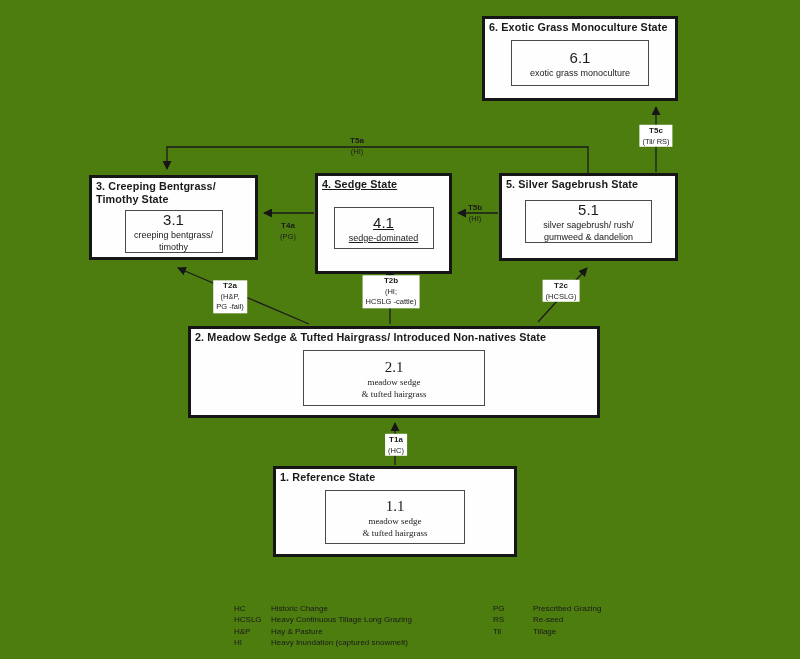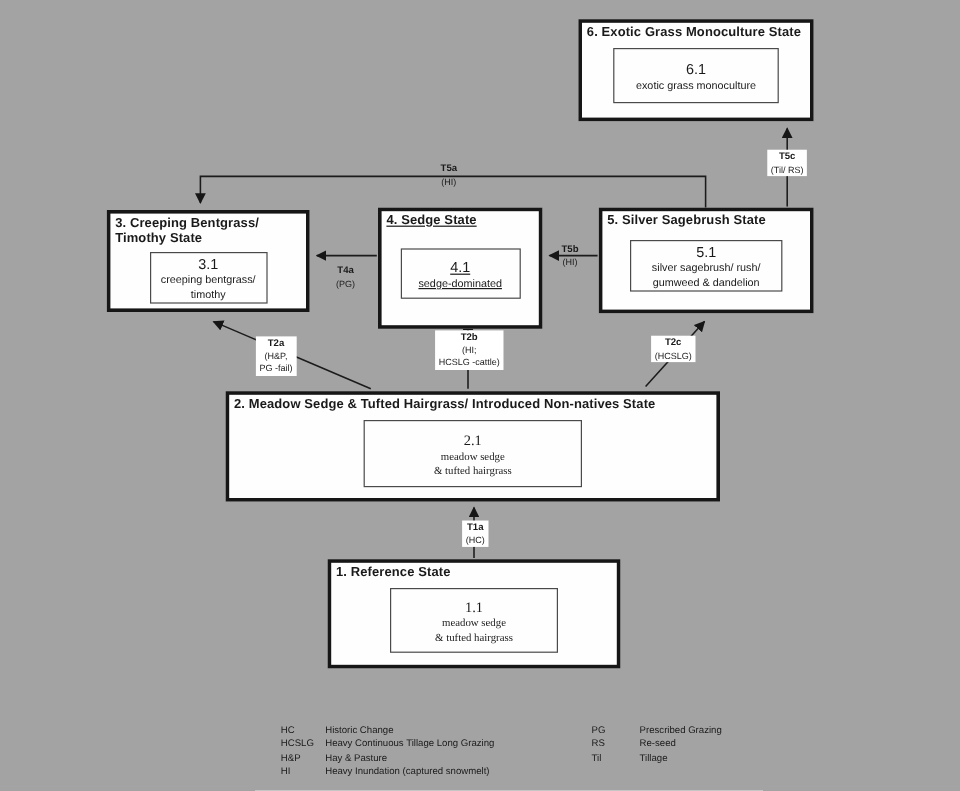--- a/index.html
+++ b/index.html
@@ -1,35 +1,35 @@
 <!DOCTYPE html>
 <html><head>
 <meta charset="utf-8">
 <style>
   html,body{margin:0;padding:0;background:#ffffff;}
   .page{
-    position:relative;width:800px;height:659px;background:#a3a3a3;
+    position:relative;width:800px;height:659px;background:#4d7c0f;
     font-family:"Liberation Sans",sans-serif;color:#1a1a1a;overflow:hidden;
   }
   .arrow-layer{position:absolute;left:0;top:0;width:800px;height:659px;pointer-events:none;}
 
   .state{
     position:absolute;border:3px solid #161616;background:#fffefe;
     display:flex;flex-direction:column;align-items:center;box-sizing:border-box;
   }
   .state-title{
     align-self:flex-start;font-weight:bold;font-size:10.8px;line-height:1.25;
     padding:2px 4px 0 4px;white-space:pre-line;letter-spacing:0.1px;
   }
   .community{
     border:1.4px solid #4a4a4a;background:#fffefe;box-sizing:border-box;
     display:flex;flex-direction:column;align-items:center;justify-content:center;
     text-align:center;
   }
-  .community-id{font-size:12px;line-height:1.35;}
+  .community-id{font-size:15px;line-height:1.35;}
   .community-name{font-size:9px;line-height:1.3;white-space:pre-line;}
   .serif .community-id,.serif .community-name{font-family:"Liberation Serif",serif;}
 
   
   .s6{left:482px;top:16px;width:196px;height:85px;}
   .s6 .community{width:138px;height:46px;margin-top:6px;}
   .s3{left:89px;top:175px;width:169px;height:85px;}
   .s3 .community{width:98px;height:43px;margin-top:3px;}
   .s4{left:315px;top:173px;width:137px;height:101px;text-decoration:underline;}
   .s4 .community{width:100px;height:42px;margin-top:16px;}
@@ -41,21 +41,21 @@
   .s1 .community{width:140px;height:54px;margin-top:6px;}
 
   
   .tlabel{
     position:absolute;text-align:center;transform:translate(-50%,-50%);
     font-size:7.5px;line-height:1.45;z-index:3;
   }
   .tlabel .tcode{font-weight:bold;font-size:8px;}
   .tlabel .tcause{white-space:pre-line;}
   .tlabel.bg{background:#ffffff;padding:0 3px;}
-  .lt5a{left:357px;top:146px;margin-left:17px;}
+  .lt5a{left:357px;top:146px;}
   .lt5c{left:656px;top:136px;}
   .lt4a{left:288px;top:231px;}
   .lt5b{left:475px;top:213px;}
   .lt2a{left:230px;top:297px;}
   .lt2b{left:391px;top:292px;}
   .lt2c{left:561px;top:291px;}
   .lt1a{left:396px;top:445px;}
 
   
   .legend-group{position:absolute;display:grid;row-gap:2.5px;font-size:8px;line-height:1.1;margin-left:48px;}

